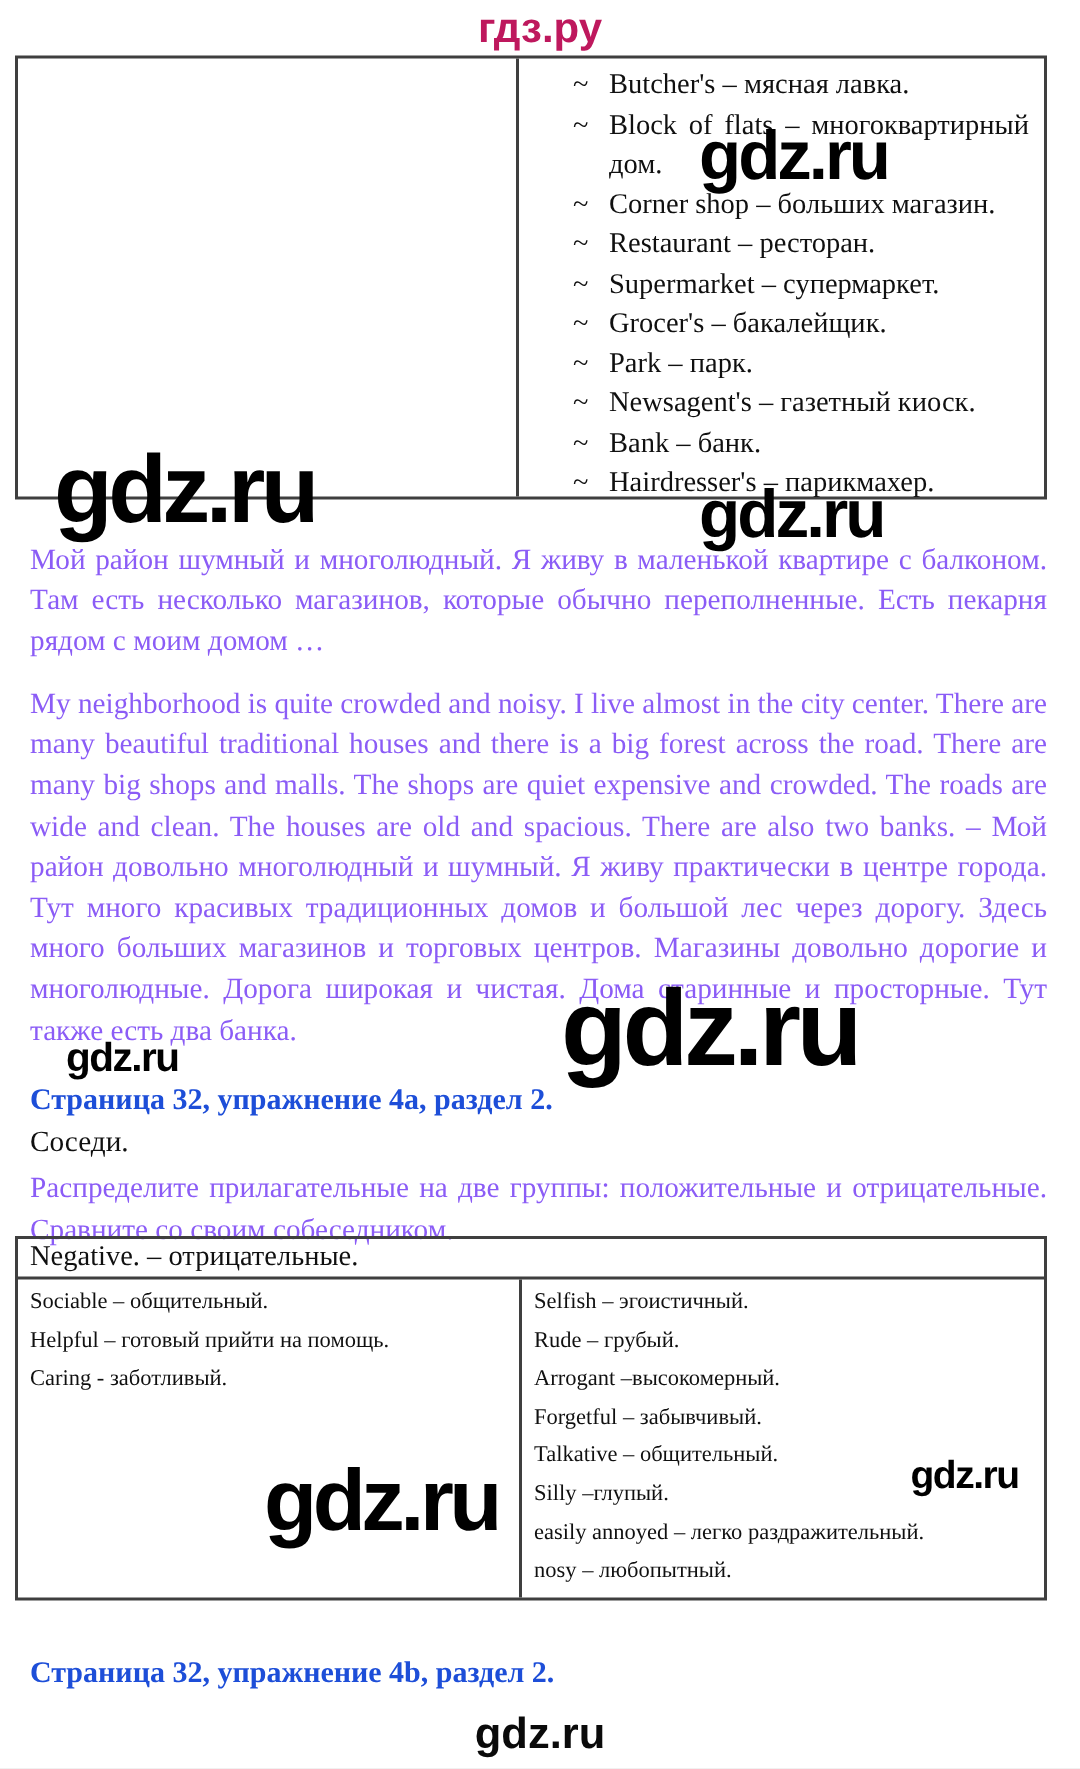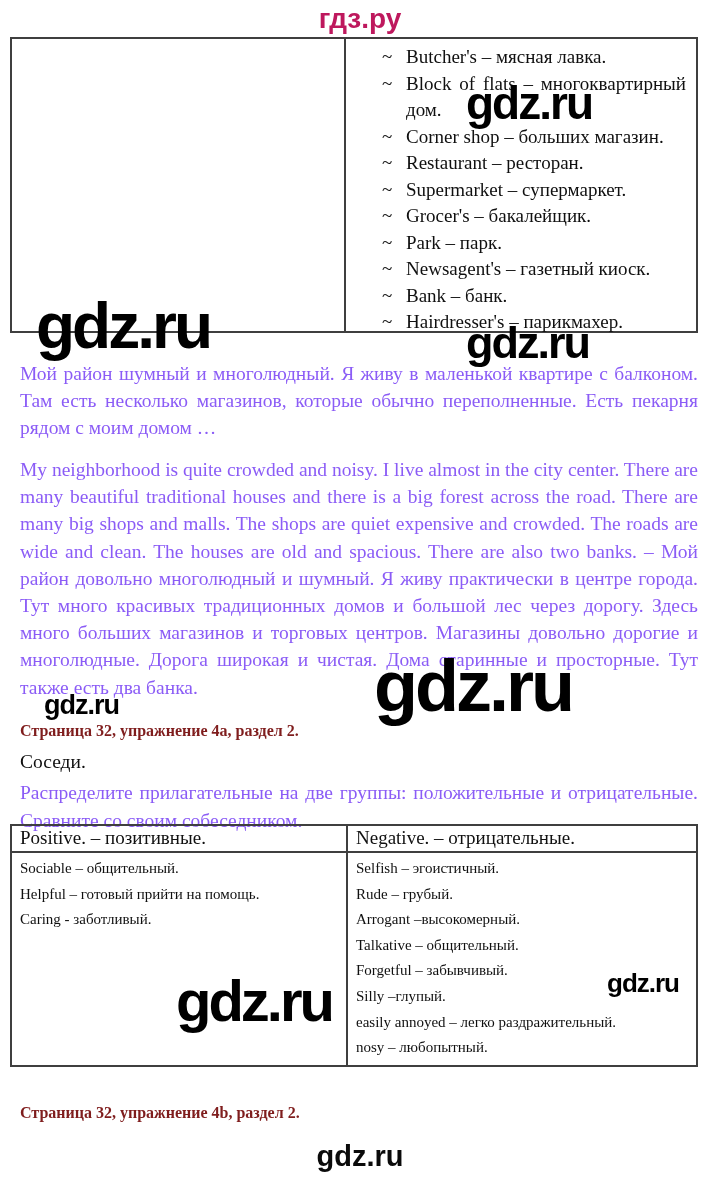--- a/index.html
+++ b/index.html
@@ -39,21 +39,21 @@
   
   .para {
     position: absolute; left: 20px; width: 678px;
     font-size: 19.5px; line-height: 27.2px;
     text-align: justify; color: #8b5cf6;
   }
   .p-ru    { top: 360px; }
   .p-essay { top: 456px; }
   .heading {
     position: absolute; left: 20px;
-    font-size: 16px; font-weight: 700; color: #7f1d1d;
+    font-size: 20px; font-weight: 700; color: #1d4ed8;
     white-space: nowrap;
   }
   .h-4a { top: 722px; }
   .h-4b { top: 1104px; }
   .line-text { position: absolute; left: 20px; font-size: 19.5px; }
   .t-sosedi { top: 751px; }
   .p-task { top: 779px; line-height: 27.8px; }
 
   
   .adj-table {
@@ -169,43 +169,42 @@
 
   <div class="para p-ru">Мой район шумный и многолюдный. Я живу в маленькой квартире с балконом. Там есть несколько магазинов, которые обычно переполненные. Есть пекарня рядом с моим домом …</div>
   <div class="para p-essay">My neighborhood is quite crowded and noisy. I live almost in the city center. There are many beautiful traditional houses and there is a big forest across the road. There are many big shops and malls. The shops are quiet expensive and crowded. The roads are wide and clean. The houses are old and spacious. There are also two banks. – Мой район довольно многолюдный и шумный. Я живу практически в центре города. Тут много красивых традиционных домов и большой лес через дорогу. Здесь много больших магазинов и торговых центров. Магазины довольно дорогие и многолюдные. Дорога широкая и чистая. Дома старинные и просторные. Тут также есть два банка.</div>
 
   <div class="heading h-4a">Страница 32, упражнение 4a, раздел 2.</div>
   <div class="line-text t-sosedi">Соседи.</div>
   <div class="para p-task">Распределите прилагательные на две группы: положительные и отрицательные. Сравните со своим собеседником.</div>
 
   <div class="adj-table">
     <div class="adj-row adj-head">
-      <div class="adj-cell c-left">Positive. – позитивные.</div>
       <div class="adj-cell c-right">Negative. – отрицательные.</div>
     </div>
     <div class="adj-row adj-body">
       <div class="adj-cell c-left">
 
           <div class="adj-line">Sociable – общительный.</div>
 
           <div class="adj-line">Helpful – готовый прийти на помощь.</div>
 
           <div class="adj-line">Caring - заботливый.</div>
         </div>
       <div class="adj-cell c-right">
 
           <div class="adj-line">Selfish – эгоистичный.</div>
 
           <div class="adj-line">Rude – грубый.</div>
 
           <div class="adj-line">Arrogant –высокомерный.</div>
 
+          <div class="adj-line">Forgetful – забывчивый.</div>
+
           <div class="adj-line">Talkative – общительный.</div>
-
-          <div class="adj-line">Forgetful – забывчивый.</div>
 
           <div class="adj-line">Silly –глупый.</div>
 
           <div class="adj-line">easily annoyed – легко раздражительный.</div>
 
           <div class="adj-line">nosy – любопытный.</div>
         </div>
     </div>
   </div>
 

